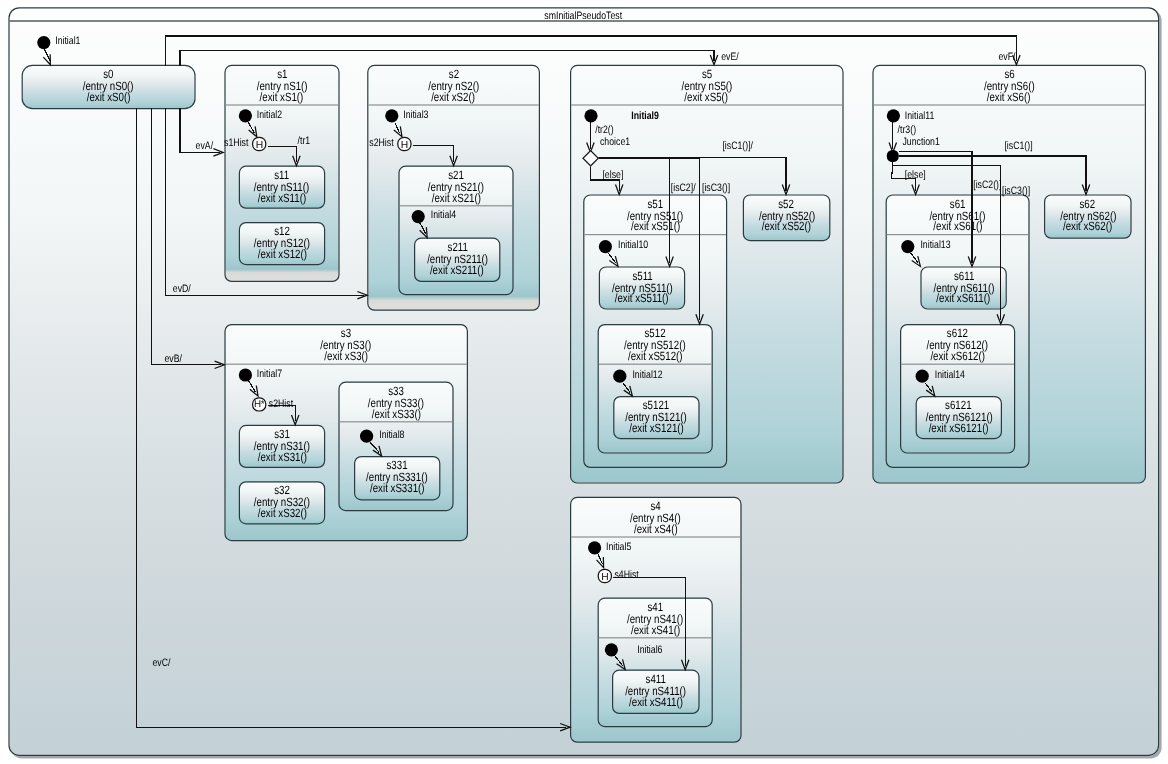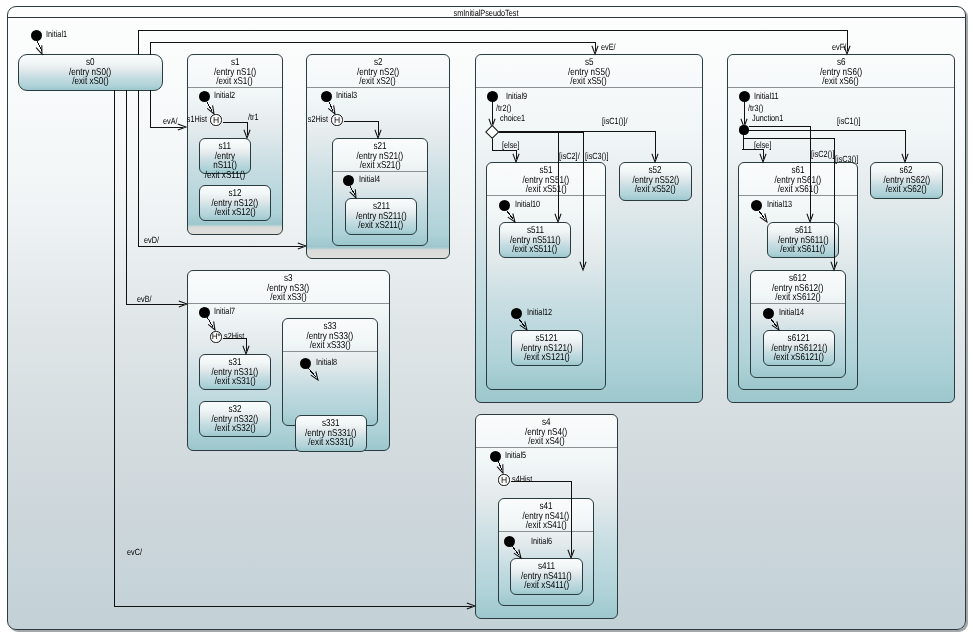--- a/index.html
+++ b/index.html
@@ -43,21 +43,21 @@
       </div>
     </div>
     <div class="box state" style="left: 187px; top: 54px; width: 96px; height: 181px; background: linear-gradient(rgb(250, 252, 252) 0%, rgb(241, 246, 247) 22%, rgb(229, 235, 237) 40%, rgb(199, 221, 226) 63%, rgb(174, 210, 216) 88.4%, rgb(157, 198, 204) 94.6%, rgb(218, 219, 217) 96.2%, rgb(223, 222, 219) 100%); border-radius: 6px;">
       <div class="st-head" style="top:3px">
         <div><span class="cond">s1</span></div>
         <div><span class="cond">/entry nS1()</span></div>
         <div><span class="cond">/exit xS1()</span></div>
       </div>
       <div class="st-sep" style="top:32px"></div>
     </div>
-    <div class="box state" style="left: 199px; top: 138px; width: 52px; height: 36px; background: linear-gradient(rgb(250, 252, 252) 0%, rgb(241, 246, 247) 22%, rgb(229, 235, 237) 40%, rgb(199, 221, 226) 63%, rgb(174, 210, 216) 88.4%, rgb(156, 199, 204) 100%); border-radius: 6px;">
+    <div class="box state" style="left: 199px; top: 138px; width: 72px; height: 36px; background: linear-gradient(rgb(250, 252, 252) 0%, rgb(241, 246, 247) 22%, rgb(229, 235, 237) 40%, rgb(199, 221, 226) 63%, rgb(174, 210, 216) 88.4%, rgb(156, 199, 204) 100%); border-radius: 6px;">
       <div class="st-head" style="top:3px">
         <div><span class="cond">s11</span></div>
         <div><span class="cond">/entry nS11()</span></div>
         <div><span class="cond">/exit xS11()</span></div>
       </div>
     </div>
     <div class="box state" style="left: 199px; top: 185px; width: 72px; height: 36px; background: linear-gradient(rgb(250, 252, 252) 0%, rgb(241, 246, 247) 22%, rgb(229, 235, 237) 40%, rgb(199, 221, 226) 63%, rgb(174, 210, 216) 88.4%, rgb(156, 199, 204) 100%); border-radius: 6px;">
       <div class="st-head" style="top:3px">
         <div><span class="cond">s12</span></div>
         <div><span class="cond">/entry nS12()</span></div>
@@ -110,21 +110,21 @@
       </div>
     </div>
     <div class="box state" style="left: 282px; top: 318px; width: 96px; height: 108px; background: linear-gradient(rgb(250, 252, 252) 0%, rgb(241, 246, 247) 22%, rgb(229, 235, 237) 40%, rgb(199, 221, 226) 63%, rgb(174, 210, 216) 88.4%, rgb(156, 199, 204) 100%); border-radius: 6px;">
       <div class="st-head" style="top:3px">
         <div><span class="cond">s33</span></div>
         <div><span class="cond">/entry nS33()</span></div>
         <div><span class="cond">/exit xS33()</span></div>
       </div>
       <div class="st-sep" style="top:32px"></div>
     </div>
-    <div class="box state" style="left: 295px; top: 380px; width: 72px; height: 37px; background: linear-gradient(rgb(250, 252, 252) 0%, rgb(241, 246, 247) 22%, rgb(229, 235, 237) 40%, rgb(199, 221, 226) 63%, rgb(174, 210, 216) 88.4%, rgb(156, 199, 204) 100%); border-radius: 6px; margin-top: 35px;">
+    <div class="box state" style="left: 295px; top: 380px; width: 72px; height: 37px; background: linear-gradient(rgb(250, 252, 252) 0%, rgb(241, 246, 247) 22%, rgb(229, 235, 237) 40%, rgb(199, 221, 226) 63%, rgb(174, 210, 216) 88.4%, rgb(156, 199, 204) 100%); border-radius: 6px;">
       <div class="st-head" style="top:3px">
         <div><span class="cond">s331</span></div>
         <div><span class="cond">/entry nS331()</span></div>
         <div><span class="cond">/exit xS331()</span></div>
       </div>
     </div>
     <div class="box state" style="left: 475px; top: 54px; width: 228px; height: 349px; background: linear-gradient(rgb(250, 252, 252) 0%, rgb(241, 246, 247) 22%, rgb(229, 235, 237) 40%, rgb(199, 221, 226) 63%, rgb(174, 210, 216) 88.4%, rgb(156, 199, 204) 100%); border-radius: 6px;">
       <div class="st-head" style="top:3px">
         <div><span class="cond">s5</span></div>
         <div><span class="cond">/entry nS5()</span></div>
@@ -139,20 +139,28 @@
         <div><span class="cond">/exit xS51()</span></div>
       </div>
       <div class="st-sep" style="top:32px"></div>
     </div>
     <div class="box state" style="left: 499px; top: 222px; width: 72px; height: 36px; background: linear-gradient(rgb(250, 252, 252) 0%, rgb(241, 246, 247) 22%, rgb(229, 235, 237) 40%, rgb(199, 221, 226) 63%, rgb(174, 210, 216) 88.4%, rgb(156, 199, 204) 100%); border-radius: 6px;">
       <div class="st-head" style="top:3px">
         <div><span class="cond">s511</span></div>
         <div><span class="cond">/entry nS511()</span></div>
         <div><span class="cond">/exit xS511()</span></div>
       </div>
+    </div>
+    <div class="box state" style="left: 498px; top: 270px; width: 96px; height: 108px; background: linear-gradient(rgb(250, 252, 252) 0%, rgb(241, 246, 247) 22%, rgb(229, 235, 237) 40%, rgb(199, 221, 226) 63%, rgb(174, 210, 216) 88.4%, rgb(156, 199, 204) 100%); border-radius: 6px;">
+      <div class="st-head" style="top:3px">
+        <div><span class="cond">s512</span></div>
+        <div><span class="cond">/entry nS512()</span></div>
+        <div><span class="cond">/exit xS512()</span></div>
+      </div>
+      <div class="st-sep" style="top:32px"></div>
     </div>
     <div class="box state" style="left: 511px; top: 330px; width: 72px; height: 36px; background: linear-gradient(rgb(250, 252, 252) 0%, rgb(241, 246, 247) 22%, rgb(229, 235, 237) 40%, rgb(199, 221, 226) 63%, rgb(174, 210, 216) 88.4%, rgb(156, 199, 204) 100%); border-radius: 6px;">
       <div class="st-head" style="top:3px">
         <div><span class="cond">s5121</span></div>
         <div><span class="cond">/entry nS121()</span></div>
         <div><span class="cond">/exit xS121()</span></div>
       </div>
     </div>
     <div class="box state" style="left: 619px; top: 162px; width: 73px; height: 39px; background: linear-gradient(rgb(250, 252, 252) 0%, rgb(241, 246, 247) 22%, rgb(229, 235, 237) 40%, rgb(199, 221, 226) 63%, rgb(174, 210, 216) 88.4%, rgb(156, 199, 204) 100%); border-radius: 6px;">
       <div class="st-head" style="top:3px">
@@ -330,21 +338,21 @@
     <div class="lab" style="left: 359px; top: 174px;"><i>Initial4</i></div>
     <div class="pdot" style="left: 198.5px; top: 306.5px; width: 11px; height: 11px;"></div>
     <div class="lab" style="left: 214px; top: 306px;"><i>Initial7</i></div>
     <div class="hist deep" style="left: 210.4px; top: 331.4px; width: 11.2px; height: 11.2px;">
       <span>H*</span>
     </div>
     <div class="lab" style="left: 224px; top: 331px;"><i>s2Hist</i></div>
     <div class="pdot" style="left: 299.5px; top: 357.5px; width: 11px; height: 11px;"></div>
     <div class="lab" style="left: 316px; top: 357px;"><i>Initial8</i></div>
     <div class="pdot" style="left: 486.5px; top: 90.5px; width: 11px; height: 11px;"></div>
-    <div class="lab" style="left: 506px; top: 91px;"><i>Initial9</i></div>
+    <div class="lab" style="left: 526px; top: 91px; font-weight: bold;"><i>Initial9</i></div>
     <div class="choice" style="left: 486.8px; top: 126.8px; width: 10.4px; height: 10.4px;"></div>
     <div class="lab" style="left: 500px; top: 113px;"><i>choice1</i></div>
     <div class="pdot" style="left: 498.5px; top: 199.5px; width: 11px; height: 11px;"></div>
     <div class="lab" style="left: 515px; top: 199px;"><i>Initial10</i></div>
     <div class="pdot" style="left: 510.5px; top: 307.5px; width: 11px; height: 11px;"></div>
     <div class="lab" style="left: 527px; top: 307px;"><i>Initial12</i></div>
     <div class="pdot" style="left: 738.5px; top: 90.5px; width: 11px; height: 11px;"></div>
     <div class="lab" style="left: 754px; top: 91px;"><i>Initial11</i></div>
     <div class="pdot" style="left: 739.4px; top: 125.4px; width: 9.2px; height: 9.2px;"></div>
     <div class="lab" style="left: 752px; top: 113px;"><i>Junction1</i></div>

